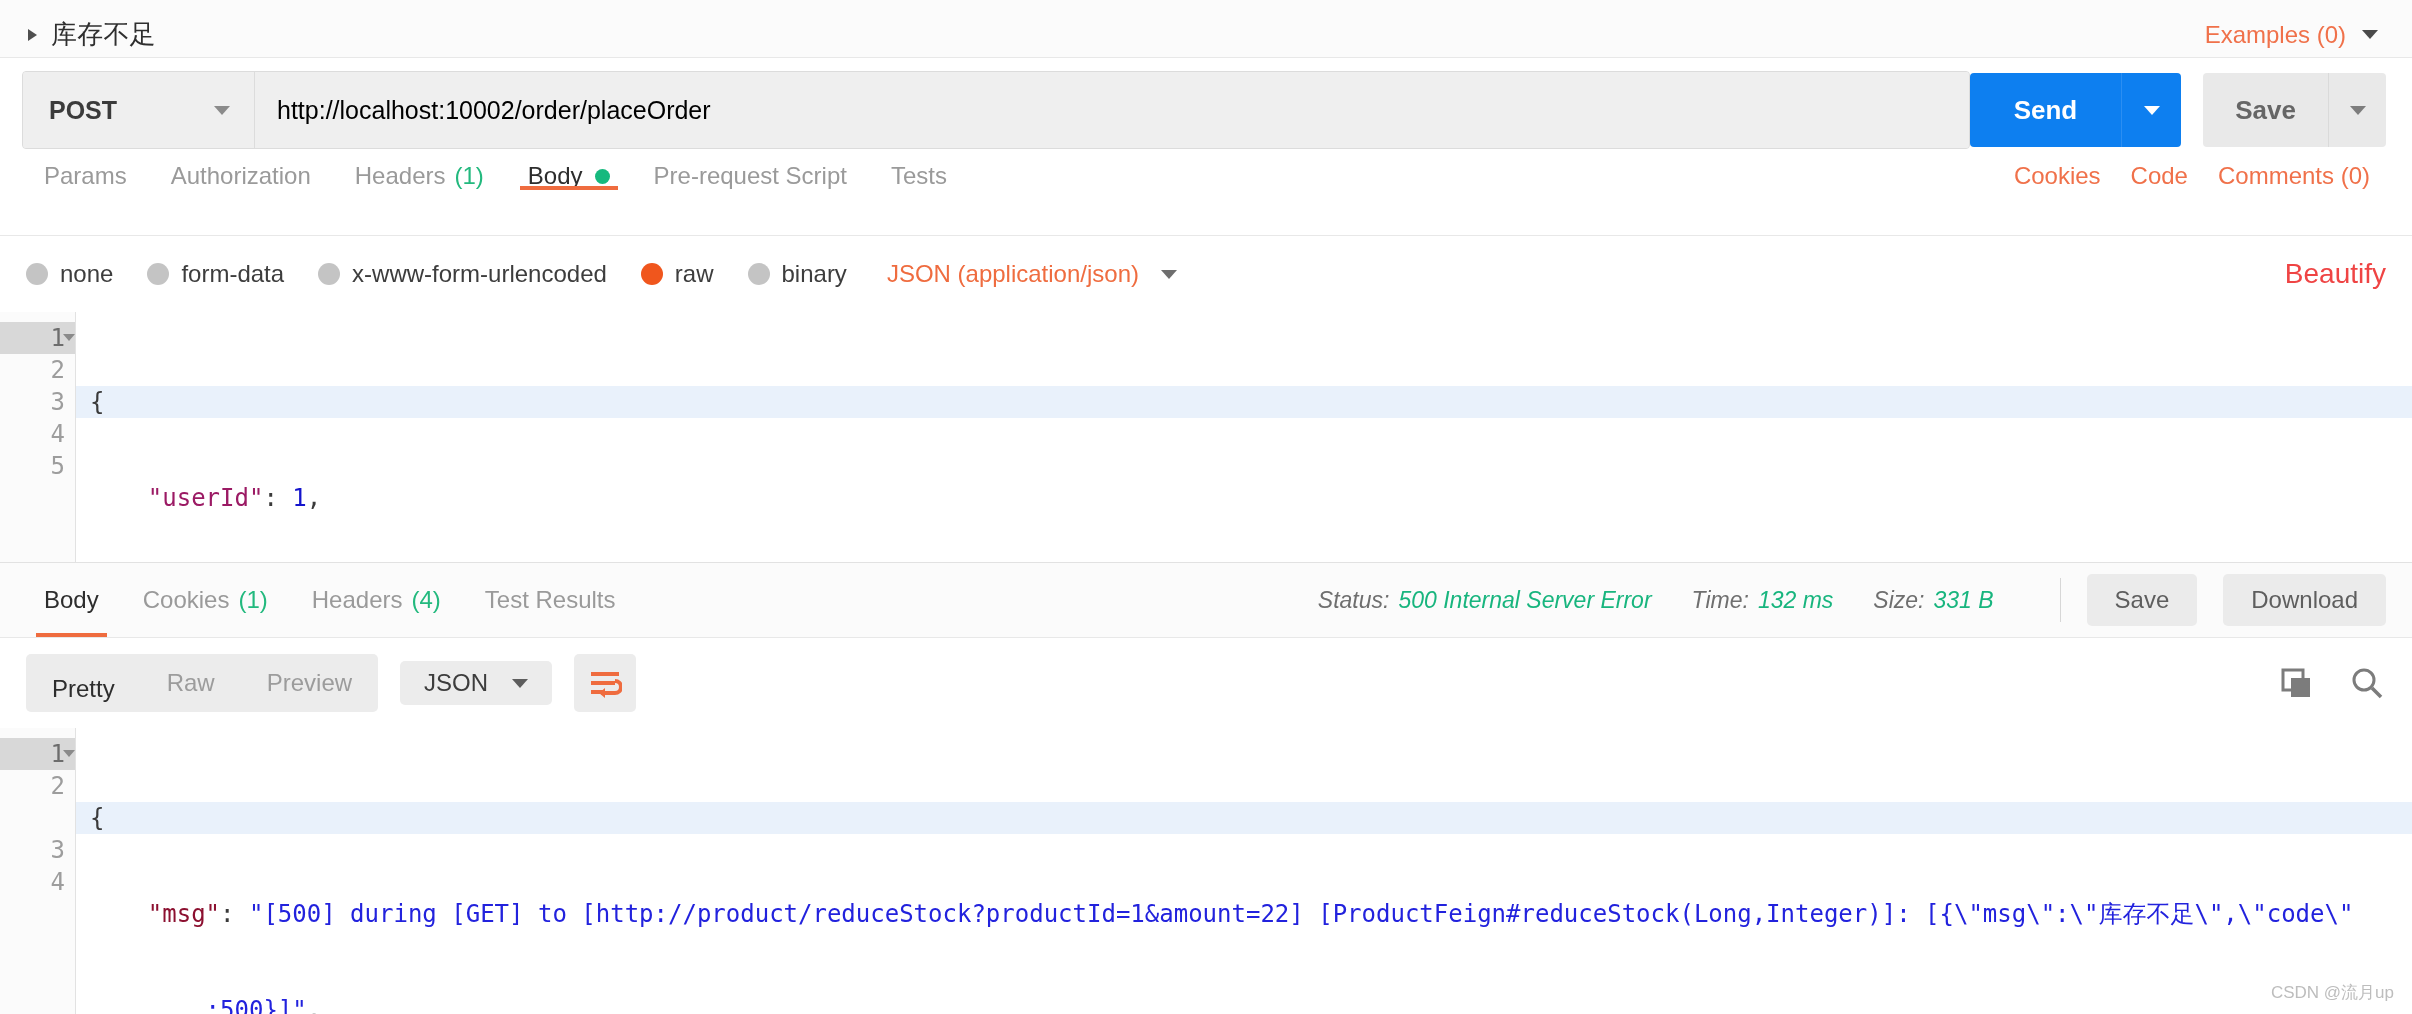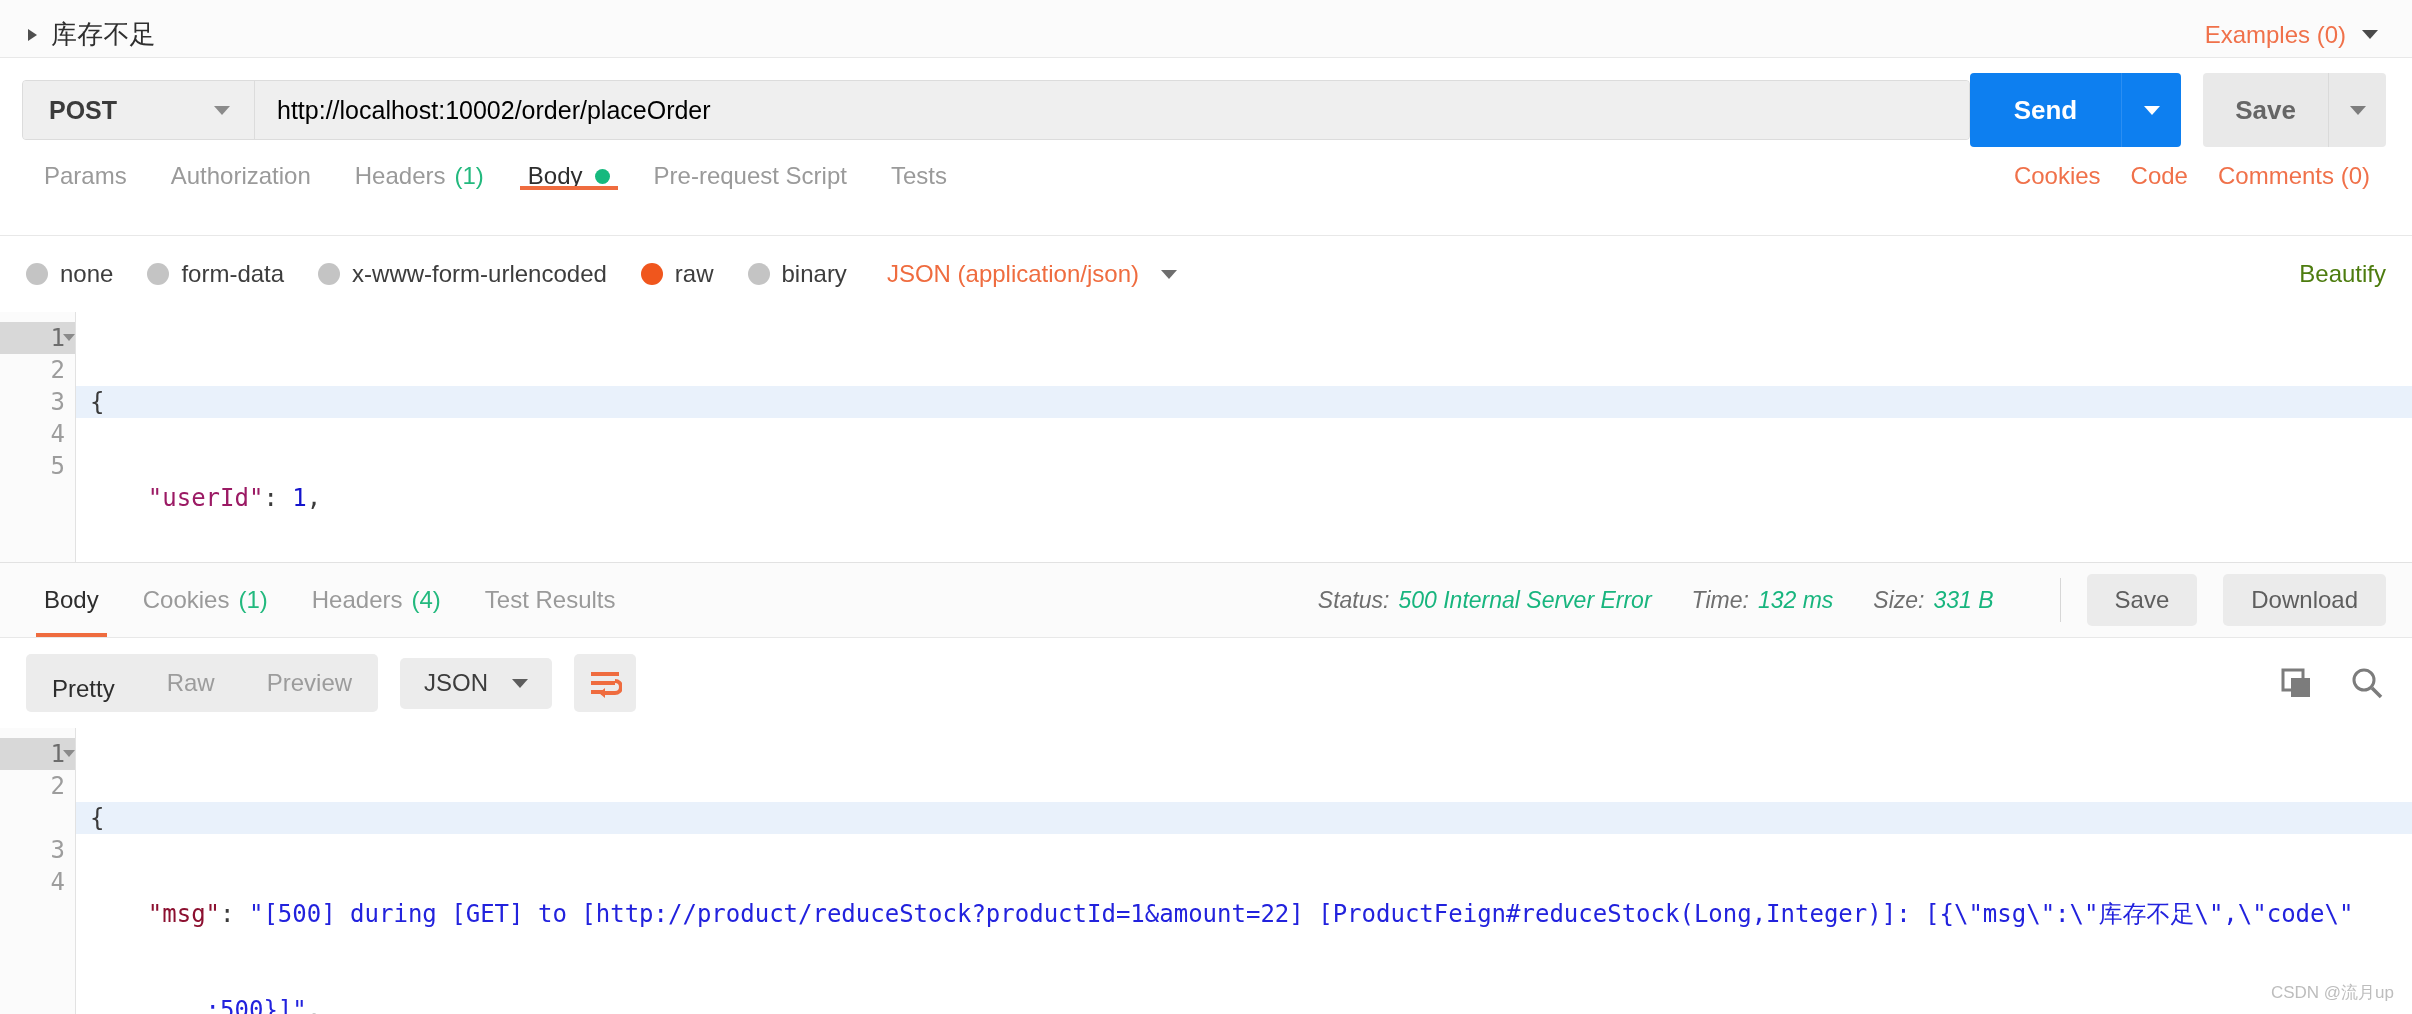--- a/index.html
+++ b/index.html
@@ -48,21 +48,21 @@
   .url-row {
     height: 104px;
     display: flex;
     align-items: center;
     padding: 0 26px 0 22px;
     background: #ffffff;
   }
   .url-group {
     flex: 1 1 auto;
     display: flex;
-    height: 60px;
+    height: 78px;
     border: 1px solid #dcdcdc;
     border-radius: 4px;
     overflow: hidden;
     background: #efefef;
   }
   .method-box {
     width: 232px;
     display: flex;
     align-items: center;
     justify-content: space-between;
@@ -217,22 +217,22 @@
     margin-left: 6px;
   }
   .json-caret {
     width: 0; height: 0;
     border-top: 9px solid #6e6e6e;
     border-left: 8px solid transparent;
     border-right: 8px solid transparent;
     margin-left: 22px;
   }
   .beautify {
-    font-size: 24px;
-    color: #4d7c0f;
+    font-size: 28px;
+    color: #ef4444;
   }
 
   
   .editor {
     display: flex;
     font-family: "DejaVu Sans Mono", monospace;
     font-size: 24px;
     line-height: 32px;
     background: #ffffff;
   }
@@ -340,21 +340,21 @@
     display: flex;
     align-items: center;
     height: 100%;
   }
   .seg.active { color: #2d2d2d; margin-top: 12px; }
   .json-sel {
     display: flex;
     align-items: center;
     background: #ececec;
     border-radius: 5px;
-    height: 51px;
+    height: 44px;
     padding: 0 24px;
     margin-left: 22px;
     font-size: 24px;
     color: #3d3d3d;
   }
   .json-sel-caret {
     width: 0; height: 0;
     border-top: 9px solid #5d5d5d;
     border-left: 8px solid transparent;
     border-right: 8px solid transparent;

